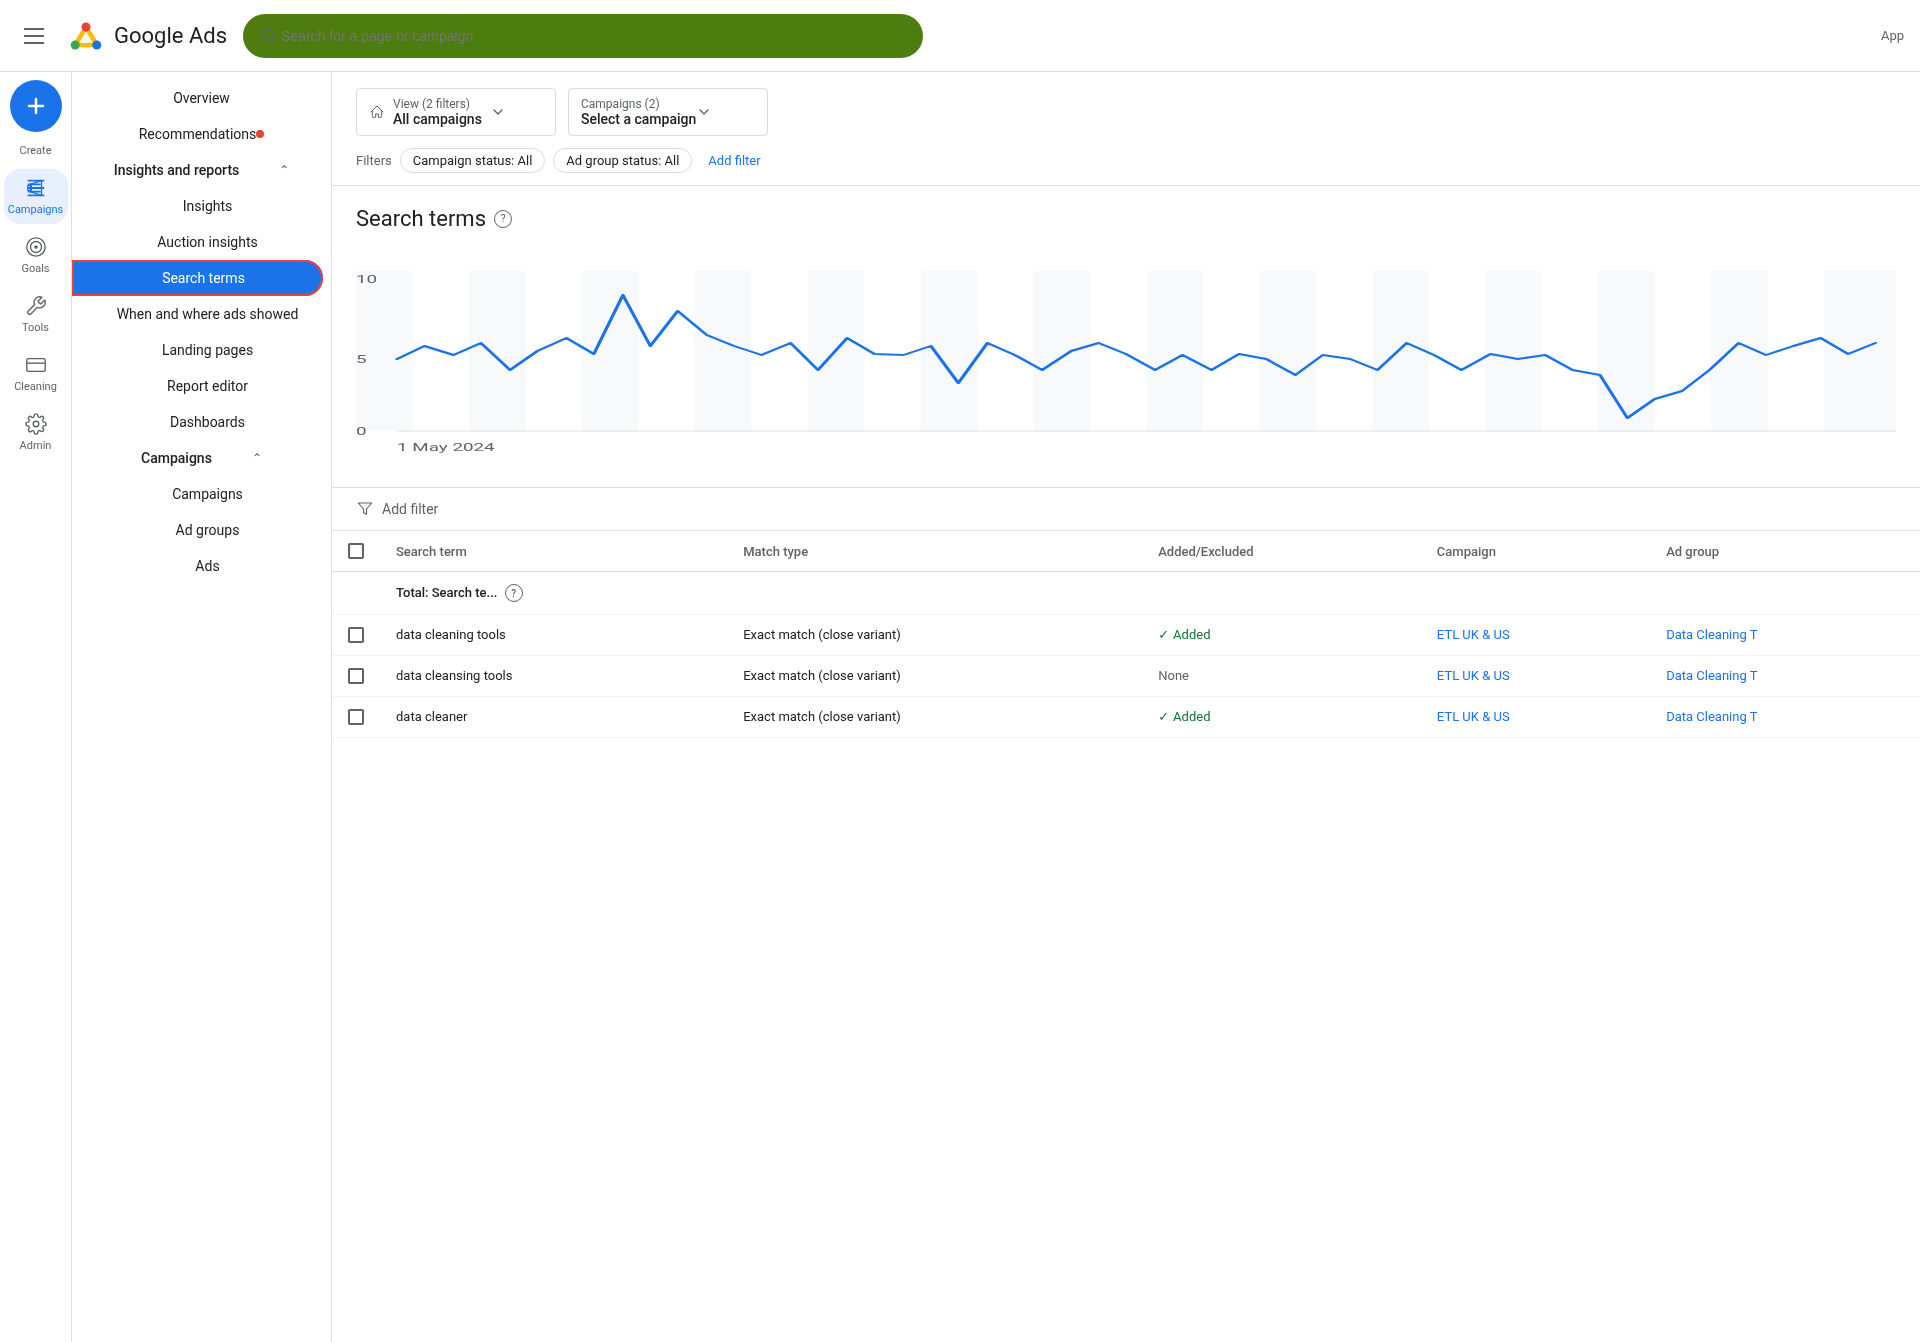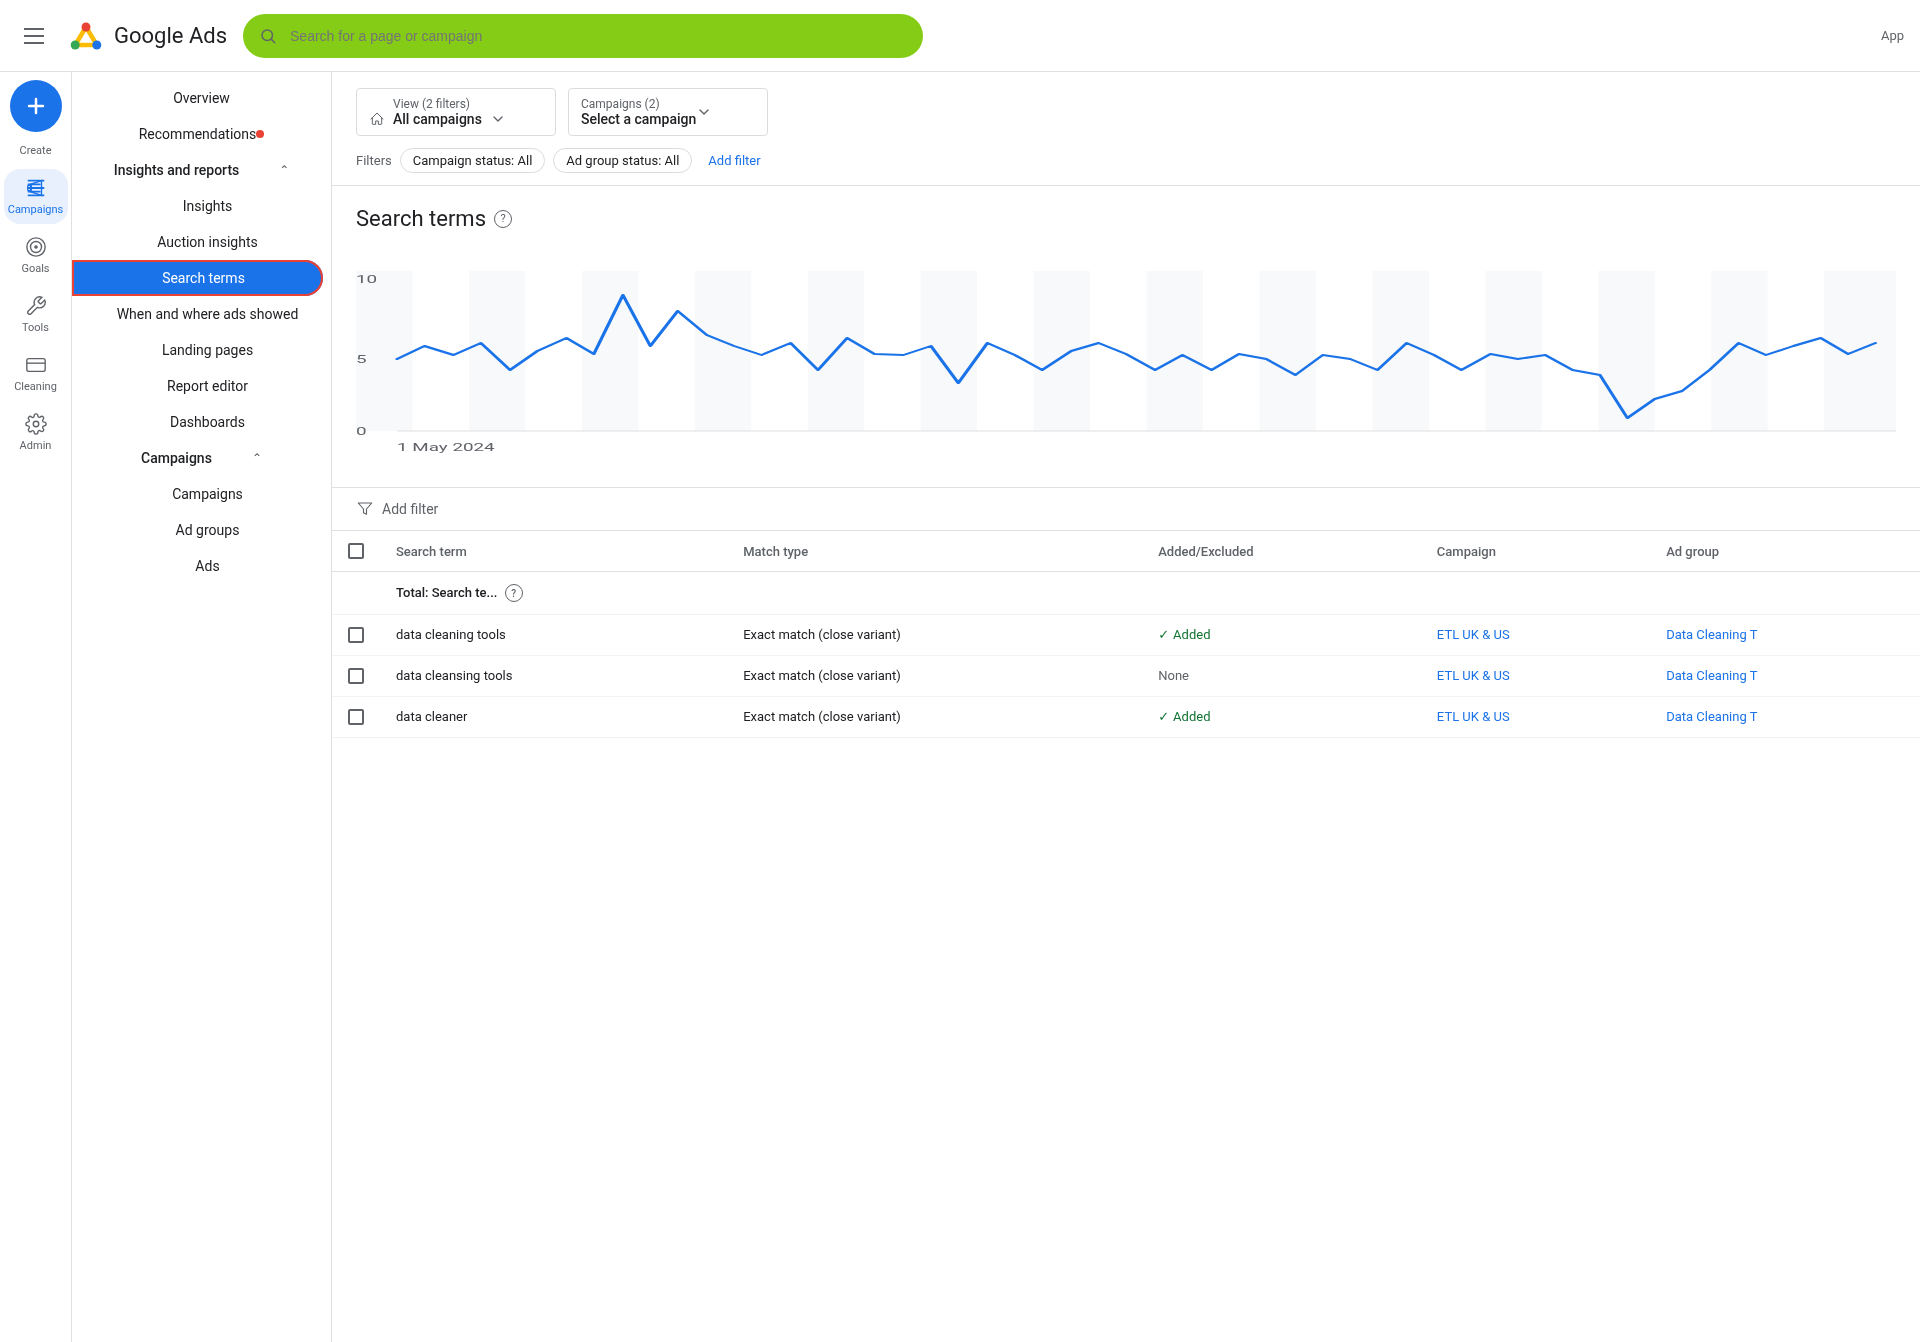--- a/index.html
+++ b/index.html
@@ -5,21 +5,21 @@
     * { box-sizing: border-box; margin: 0; padding: 0; }
     body { font-family: 'Google Sans', Roboto, Arial, sans-serif; font-size: 14px; background: #f8f9fa; color: #202124; display: flex; flex-direction: column; height: 100vh; overflow: hidden; }
 
     
     .topbar { display: flex; align-items: center; background: #fff; border-bottom: 1px solid #e0e0e0; padding: 0 16px; height: 72px; gap: 16px; flex-shrink: 0; z-index: 10; }
     .hamburger { cursor: pointer; display: flex; flex-direction: column; gap: 5px; padding: 8px; border-radius: 50%; }
     .hamburger span { display: block; width: 20px; height: 2px; background: #5f6368; }
     .logo-area { display: flex; align-items: center; gap: 10px; }
     .logo-icon { width: 36px; height: 36px; }
     .logo-text { font-size: 22px; font-weight: 400; color: #202124; white-space: nowrap; }
-    .search-bar { flex: 1; max-width: 680px; display: flex; align-items: center; background: #84cc16; border-radius: 24px; padding: 0 16px; height: 44px; gap: 13px; }
+    .search-bar { flex: 1; max-width: 680px; display: flex; align-items: center; background: #4d7c0f; border-radius: 24px; padding: 0 16px; height: 44px; gap: 4px; }
     .search-bar input { border: none; background: transparent; outline: none; font-size: 14px; color: #202124; width: 100%; }
     .search-icon-svg { color: #5f6368; flex-shrink: 0; }
     .topbar-right { margin-left: auto; font-size: 13px; color: #5f6368; }
 
     
     .main-layout { display: flex; flex: 1; overflow: hidden; }
 
     
     .icon-sidebar { width: 72px; background: #fff; border-right: 1px solid #e0e0e0; display: flex; flex-direction: column; align-items: center; padding-top: 8px; gap: 4px; flex-shrink: 0; }
     .icon-sidebar-item { display: flex; flex-direction: column; align-items: center; padding: 8px 4px; border-radius: 16px; cursor: pointer; width: 64px; gap: 4px; }
@@ -37,21 +37,21 @@
     .nav-item.sub-item { padding: 10px 24px 10px 36px; color: #202124; }
     .nav-item.active-pill { background: #1a73e8; color: #fff; border-radius: 0 24px 24px 0; margin-right: 8px; padding-left: 36px; }
     .red-dot { width: 8px; height: 8px; background: #ea4335; border-radius: 50%; }
     .chevron { font-size: 12px; color: #5f6368; }
 
     
     .content { flex: 1; overflow-y: auto; background: #fff; }
 
     
     .filter-bar { display: flex; align-items: center; gap: 12px; padding: 16px 24px 0 24px; background: #fff; }
-    .view-dropdown { display: flex; align-items: flex-end; gap: 8px; border: 1px solid #dadce0; border-radius: 4px; padding: 8px 12px; cursor: pointer; background: #fff; min-width: 200px; }
+    .view-dropdown { display: flex; align-items: center; gap: 8px; border: 1px solid #dadce0; border-radius: 4px; padding: 8px 12px; cursor: pointer; background: #fff; min-width: 200px; }
     .campaign-dropdown { display: flex; align-items: center; border: 1px solid #dadce0; border-radius: 4px; padding: 8px 12px; cursor: pointer; background: #fff; min-width: 200px; }
 
     
     .filters-row { display: flex; align-items: center; gap: 8px; padding: 12px 24px; background: #fff; border-bottom: 1px solid #e0e0e0; }
     .filter-label { font-size: 13px; color: #5f6368; }
     .filter-chip { border: 1px solid #dadce0; border-radius: 16px; padding: 4px 12px; font-size: 13px; color: #202124; cursor: pointer; background: #fff; }
     .add-filter-btn { font-size: 13px; color: #1a73e8; cursor: pointer; padding: 4px 8px; border-radius: 16px; }
 
     
     .page-header { display: flex; align-items: center; gap: 8px; padding: 20px 24px 8px 24px; }

